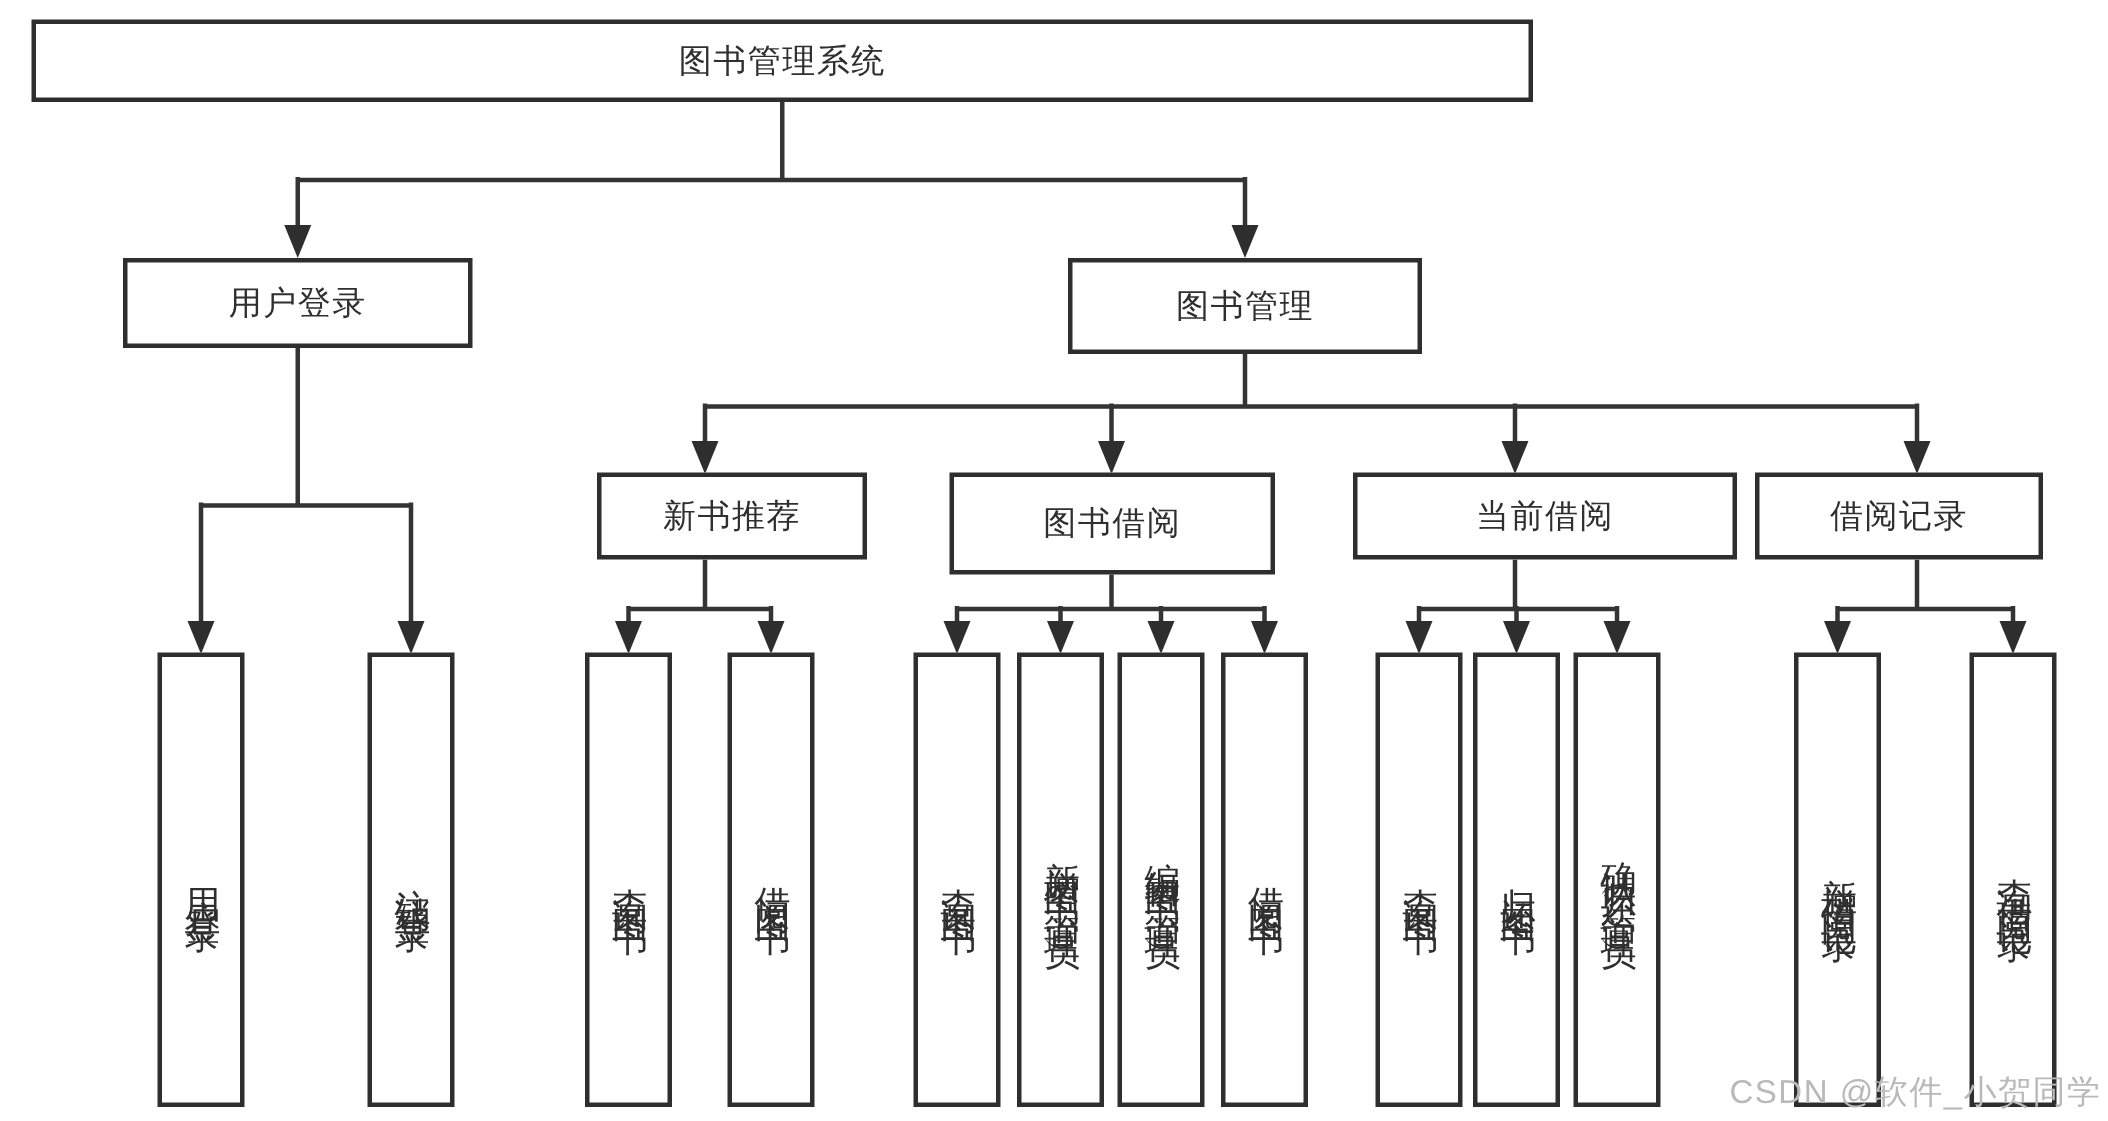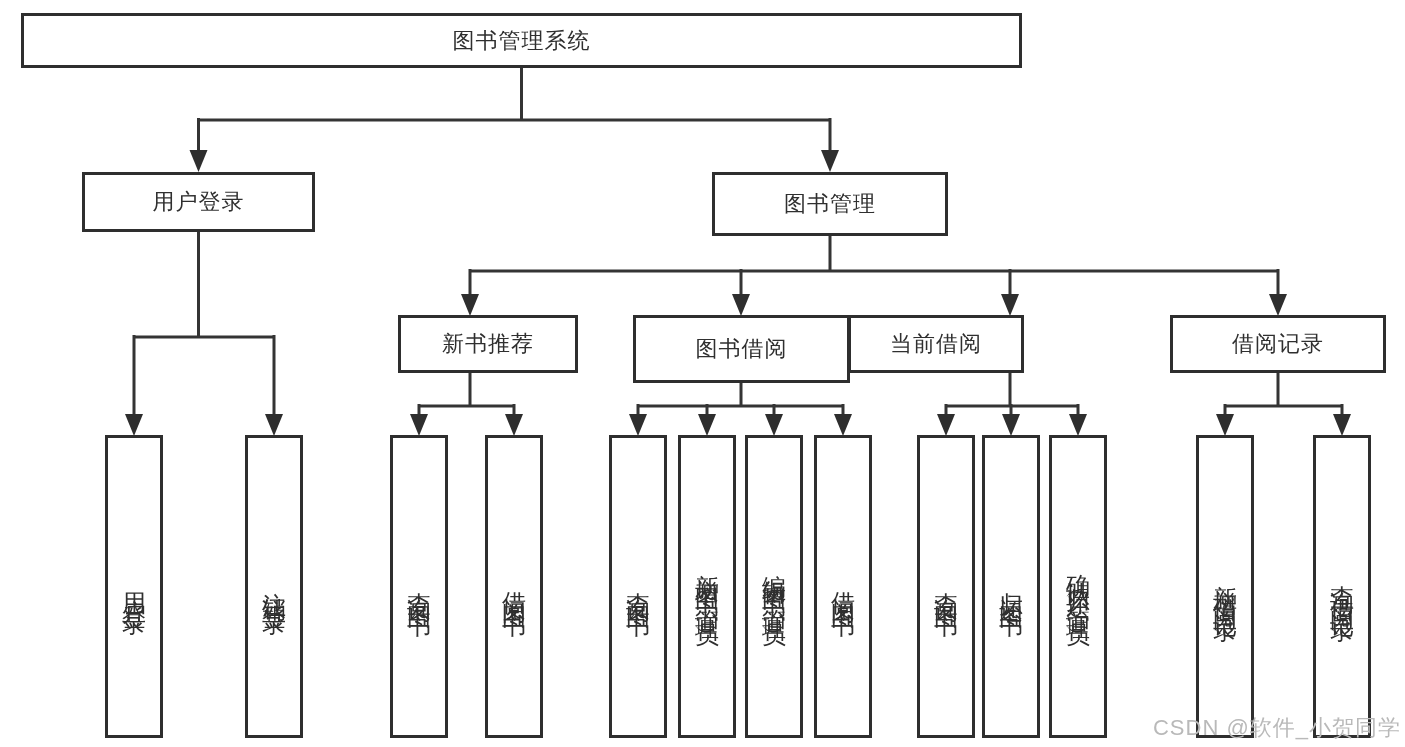--- a/index.html
+++ b/index.html
@@ -66,22 +66,22 @@
     <polygon points="1333,414 1351,414 1342,436"></polygon>
   </svg>
 
   <div class="node h" style="left:21px;top:13px;width:1001px;height:55px;">图书管理系统</div>
 
   <div class="node h" style="left:82px;top:172px;width:233px;height:60px;">用户登录</div>
   <div class="node h" style="left:712px;top:172px;width:236px;height:64px;">图书管理</div>
 
   <div class="node h" style="left:362px;top:315px;width:180px;height:58px;margin-left:36px;">新书推荐</div>
   <div class="node h" style="left:633px;top:315px;width:217px;height:68px;">图书借阅</div>
-  <div class="node h" style="left:848px;top:315px;width:176px;height:58px;">当前借阅</div>
-  <div class="node h" style="left:1170px;top:315px;width:216px;height:58px;">借阅记录</div>
+  <div class="node h" style="left:902px;top:315px;width:256px;height:58px;">当前借阅</div>
+  <div class="node h" style="left:1170px;top:315px;width:192px;height:58px;">借阅记录</div>
 
   <div class="node v" style="left:105px;top:435px;width:58px;height:303px;">用户登录</div>
   <div class="node v" style="left:245px;top:435px;width:58px;height:303px;">注销登录</div>
 
   <div class="node v" style="left:390px;top:435px;width:58px;height:303px;">查询图书</div>
   <div class="node v" style="left:485px;top:435px;width:58px;height:303px;">借阅图书</div>
 
   <div class="node v" style="left:609px;top:435px;width:58px;height:303px;">查询图书</div>
   <div class="node v" style="left:678px;top:435px;width:58px;height:303px;">新增图书（管理员）</div>
   <div class="node v" style="left:745px;top:435px;width:58px;height:303px;">编辑图书（管理员）</div>

